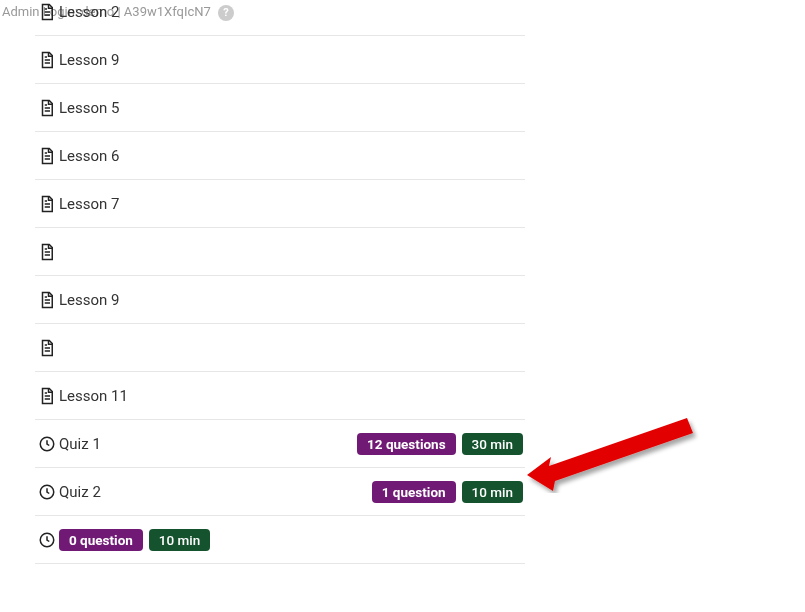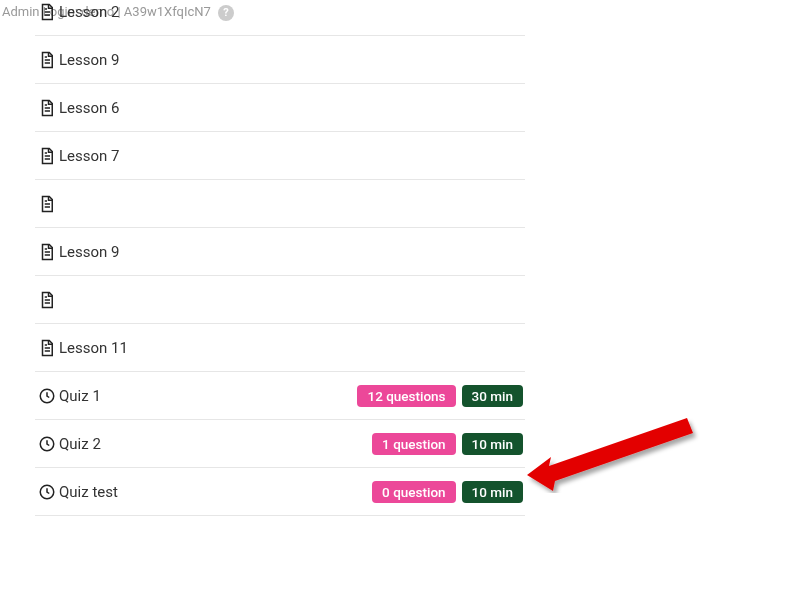--- a/index.html
+++ b/index.html
@@ -6,21 +6,21 @@
   html, body { width: 805px; height: 612px; font-family: -apple-system, BlinkMacSystemFont, "Segoe UI", Roboto, Arial, sans-serif; background: #fff; color: #333; position: relative; overflow: hidden; }
   .admin-bar { position: absolute; top: 4px; left: 0; font-size: 13px; color: #999; padding-left: 2px; }
   .admin-bar .help { display:inline-flex; width:16px; height:16px; background:#ccc; color:#fff; border-radius:50%; font-size:11px; align-items:center; justify-content:center; margin-left:4px; font-weight:bold;}
   .list { position: absolute; left: 35px; top: -12px; width: 490px; }
   .item { display: flex; align-items: center; height: 48px; border-bottom: 1px solid #e6e6e6; }
   .item .icon { width: 24px; display:flex; align-items:center; justify-content:center; }
   .item .icon svg { width: 18px; height: 18px; }
   .item .label { font-size: 15px; color: #333; flex: 1; }
   .badges { display:flex; gap:6px; align-items:center; padding-right:2px;}
   .badge { font-size: 13.5px; color:#fff; padding: 3px 10px; border-radius:4px; font-weight:500; white-space:nowrap;}
-  .badge.pink { background:#ec4899; }
+  .badge.pink { background:#701a75;font-weight:bold; }
   .badge.teal { background:#14532d; }
   .arrow-wrap { position:absolute; left: 527px; top: 413px; pointer-events:none;}
 </style>
 </head>
 <body>
 
 <div class="admin-bar">
   <span>Admin Login: demo | A39w1XfqIcN7</span>
   <span class="help">?</span>
 </div>
@@ -39,20 +39,30 @@
   </div>
   <div class="item">
     <span class="icon">
         <svg viewBox="0 0 24 24" fill="none" stroke="#222" stroke-width="2">
           <path d="M6 2h9l4 4v16H6z"></path>
           <path d="M14 2v5h5"></path>
           <path d="M9 12h7M9 16h7M9 8h3"></path>
         </svg>
       </span>
     <span class="label">Lesson 9</span>
+  </div>
+  <div class="item">
+    <span class="icon">
+        <svg viewBox="0 0 24 24" fill="none" stroke="#222" stroke-width="2">
+          <path d="M6 2h9l4 4v16H6z"></path>
+          <path d="M14 2v5h5"></path>
+          <path d="M9 12h7M9 16h7M9 8h3"></path>
+        </svg>
+      </span>
+    <span class="label">Lesson 5</span>
   </div>
   <div class="item">
     <span class="icon">
         <svg viewBox="0 0 24 24" fill="none" stroke="#222" stroke-width="2">
           <path d="M6 2h9l4 4v16H6z"></path>
           <path d="M14 2v5h5"></path>
           <path d="M9 12h7M9 16h7M9 8h3"></path>
         </svg>
       </span>
     <span class="label">Lesson 6</span>
@@ -132,21 +142,20 @@
       <span class="badge teal">10 min</span>
     </span>
   </div>
   <div class="item">
     <span class="icon">
         <svg viewBox="0 0 24 24" fill="none" stroke="#222" stroke-width="2">
           <circle cx="12" cy="12" r="9"></circle>
           <path d="M12 7v5l3 2"></path>
         </svg>
       </span>
-    <span class="label">Quiz test</span>
     <span class="badges">
       <span class="badge pink">0 question</span>
       <span class="badge teal">10 min</span>
     </span>
   </div>
 
 </div>
 
 <div class="arrow-wrap">
   <svg width="180" height="80" viewBox="0 0 180 80">

